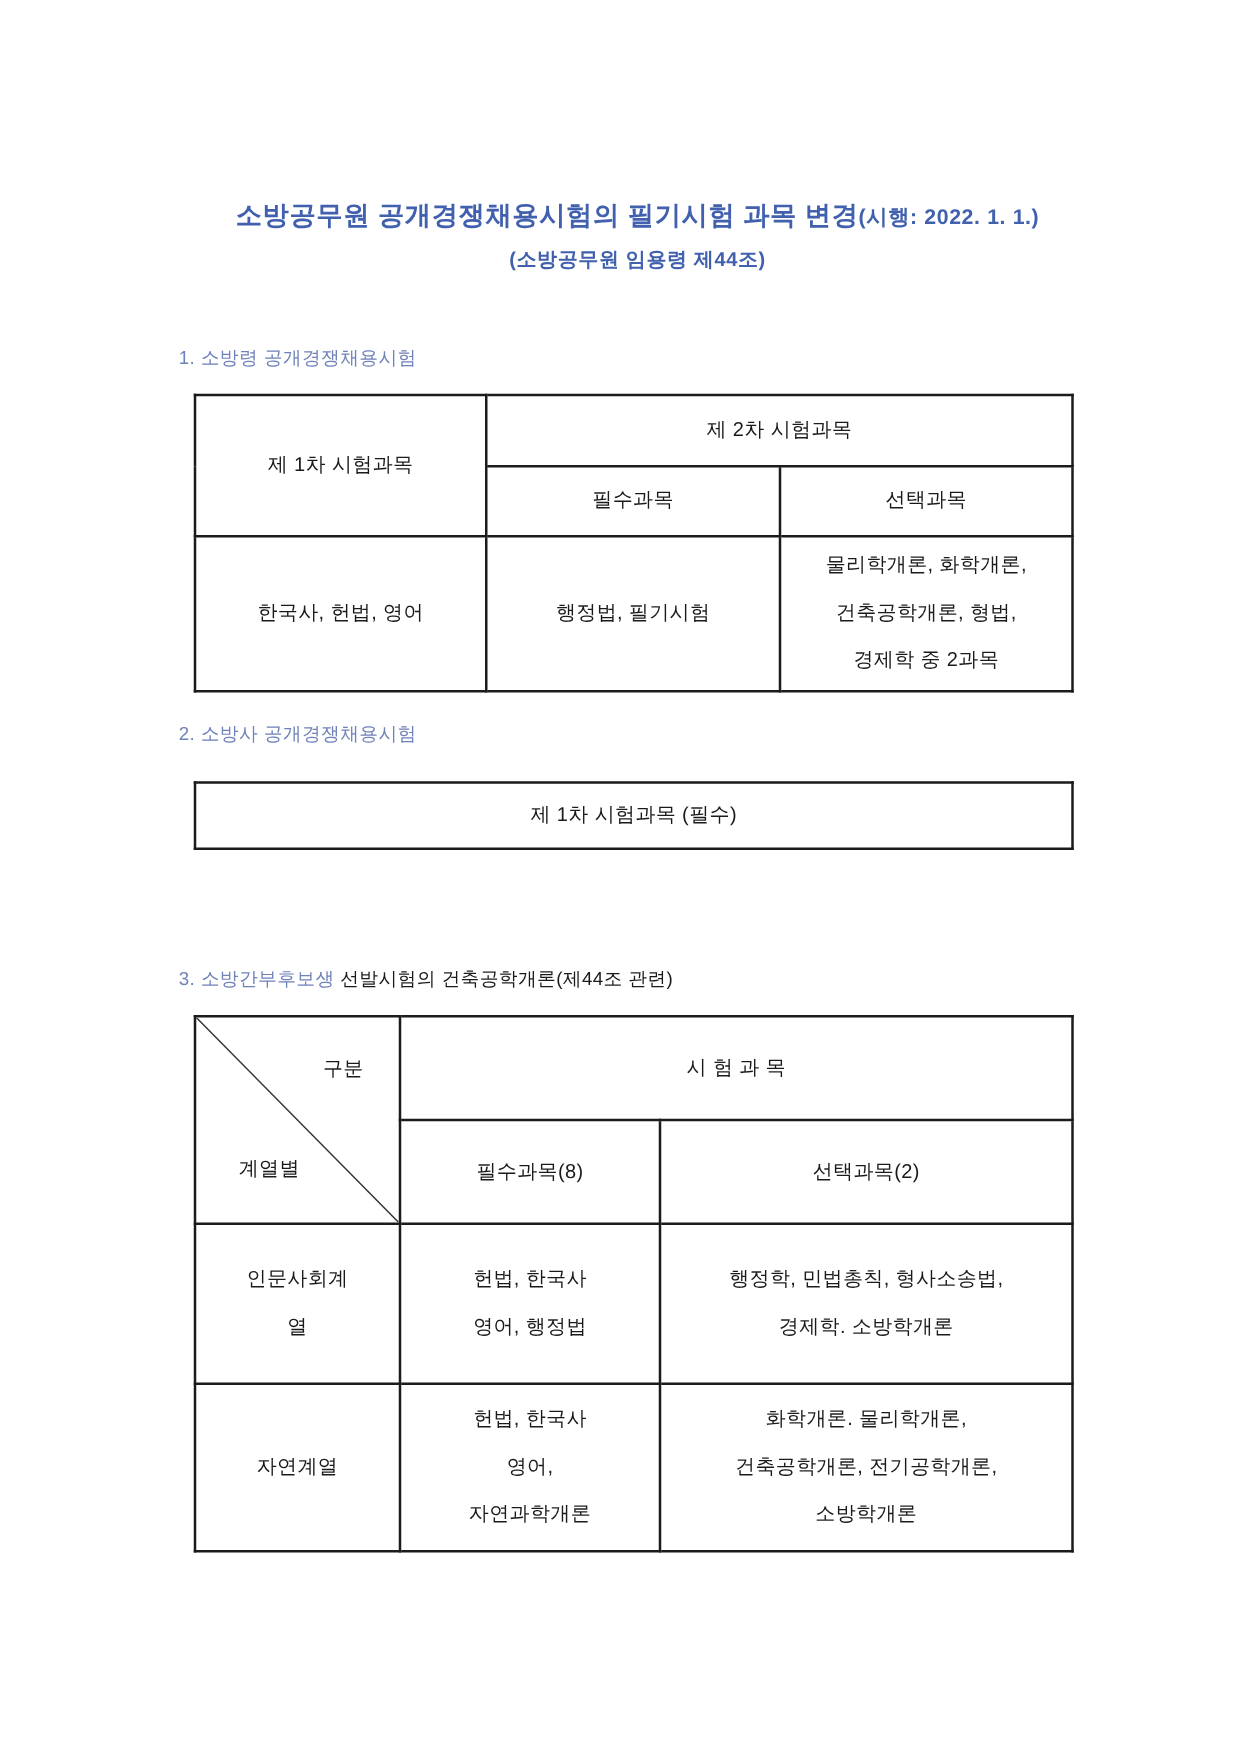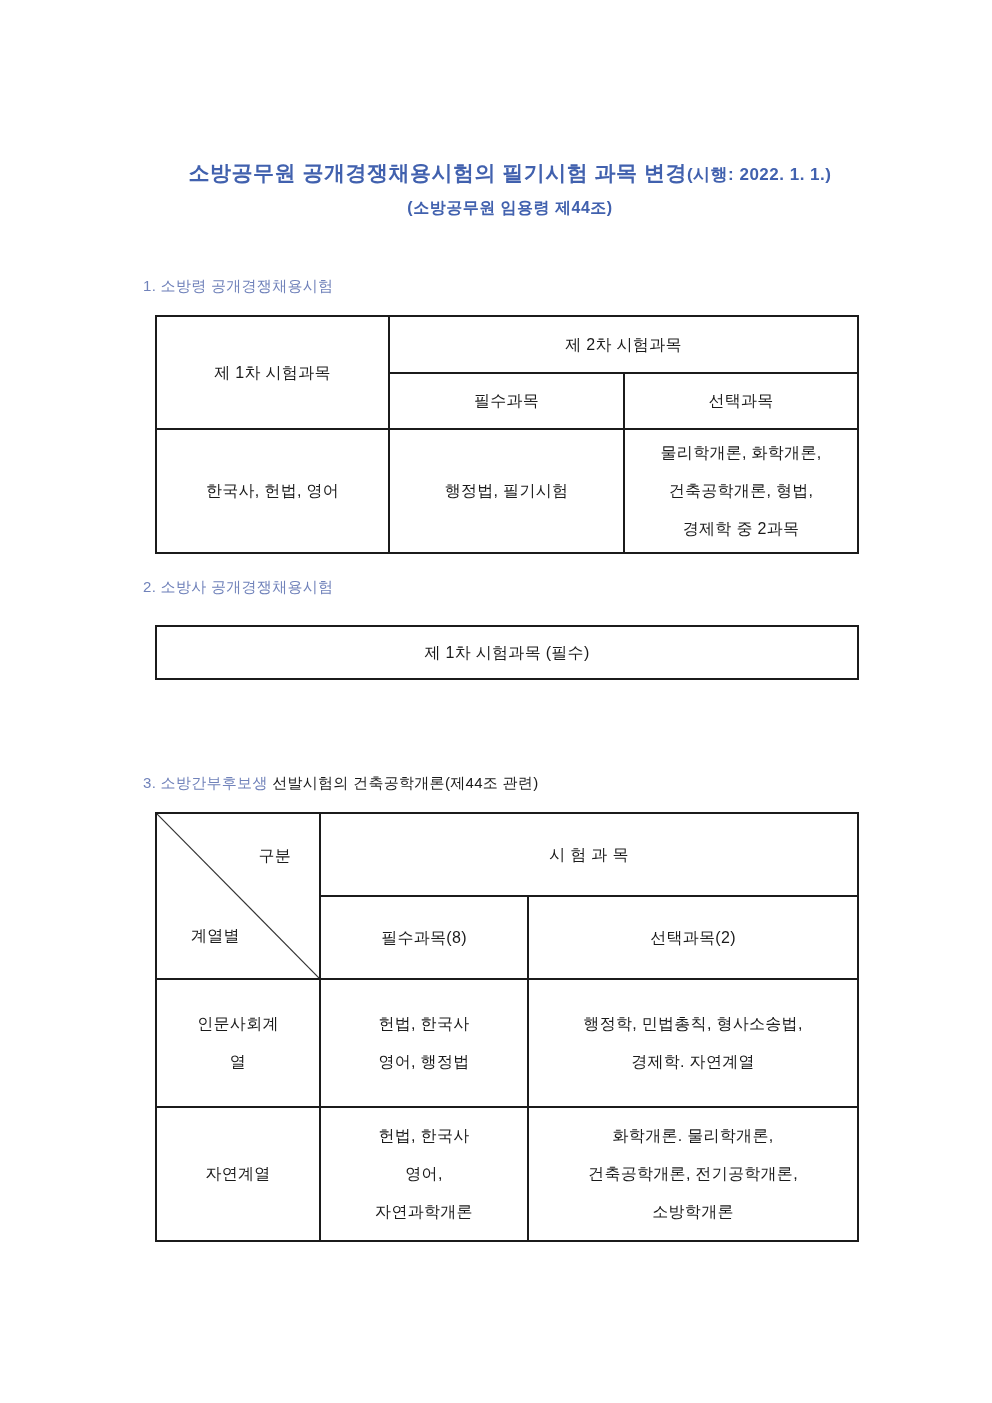--- a/index.html
+++ b/index.html
@@ -188,21 +188,21 @@
       <td style="height:128px">
         <div>인문사회계</div>
         <div>열</div>
       </td>
       <td>
         <div>헌법, 한국사</div>
         <div>영어, 행정법</div>
       </td>
       <td>
         <div>행정학, 민법총칙, 형사소송법,</div>
-        <div>경제학. 자연계열</div>
+        <div>경제학. 소방학개론</div>
       </td>
     </tr>
     <tr>
       <td style="height:134px">
         <div>자연계열</div>
       </td>
       <td>
         <div>헌법, 한국사</div>
         <div>영어,</div>
         <div>자연과학개론</div>

